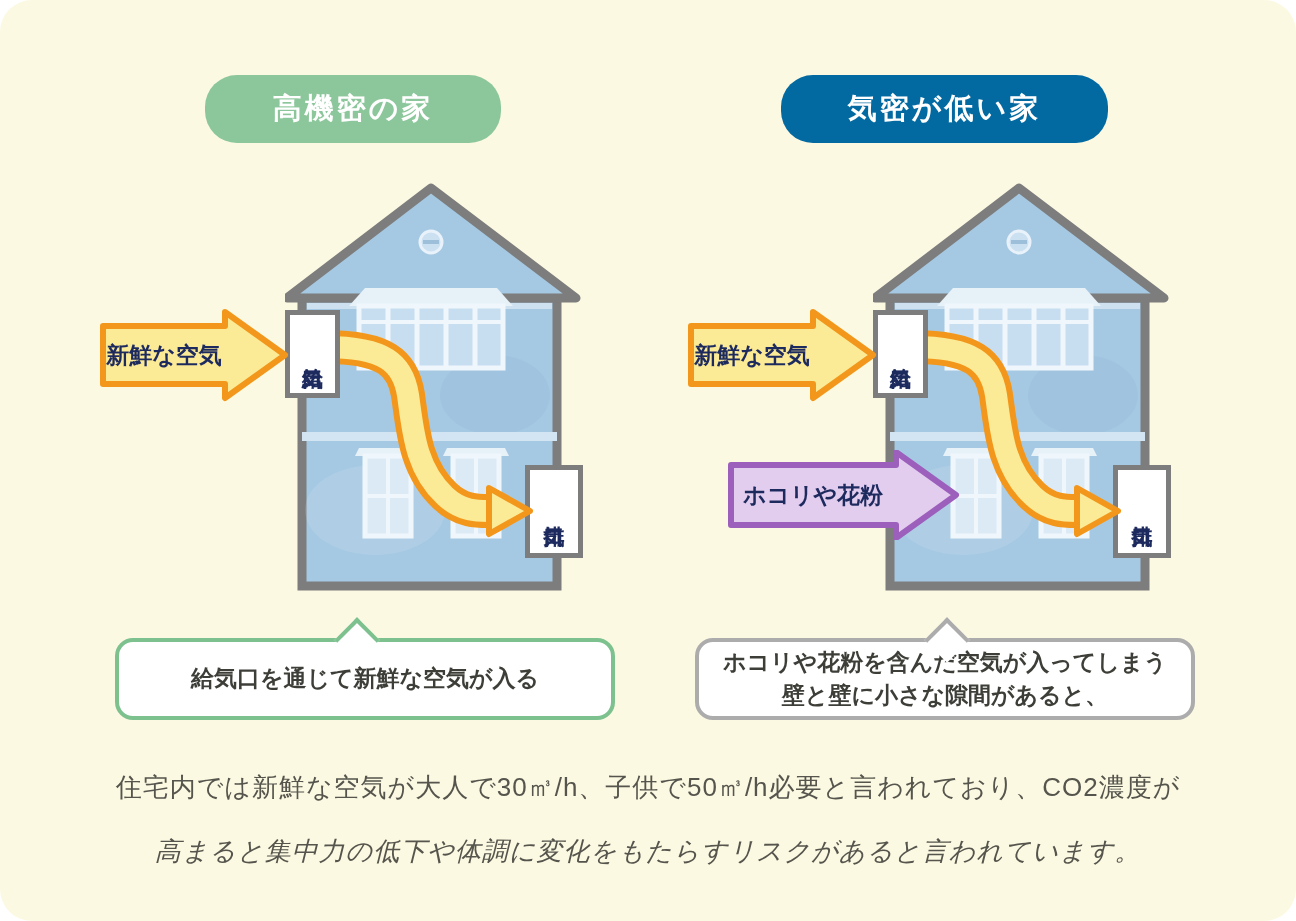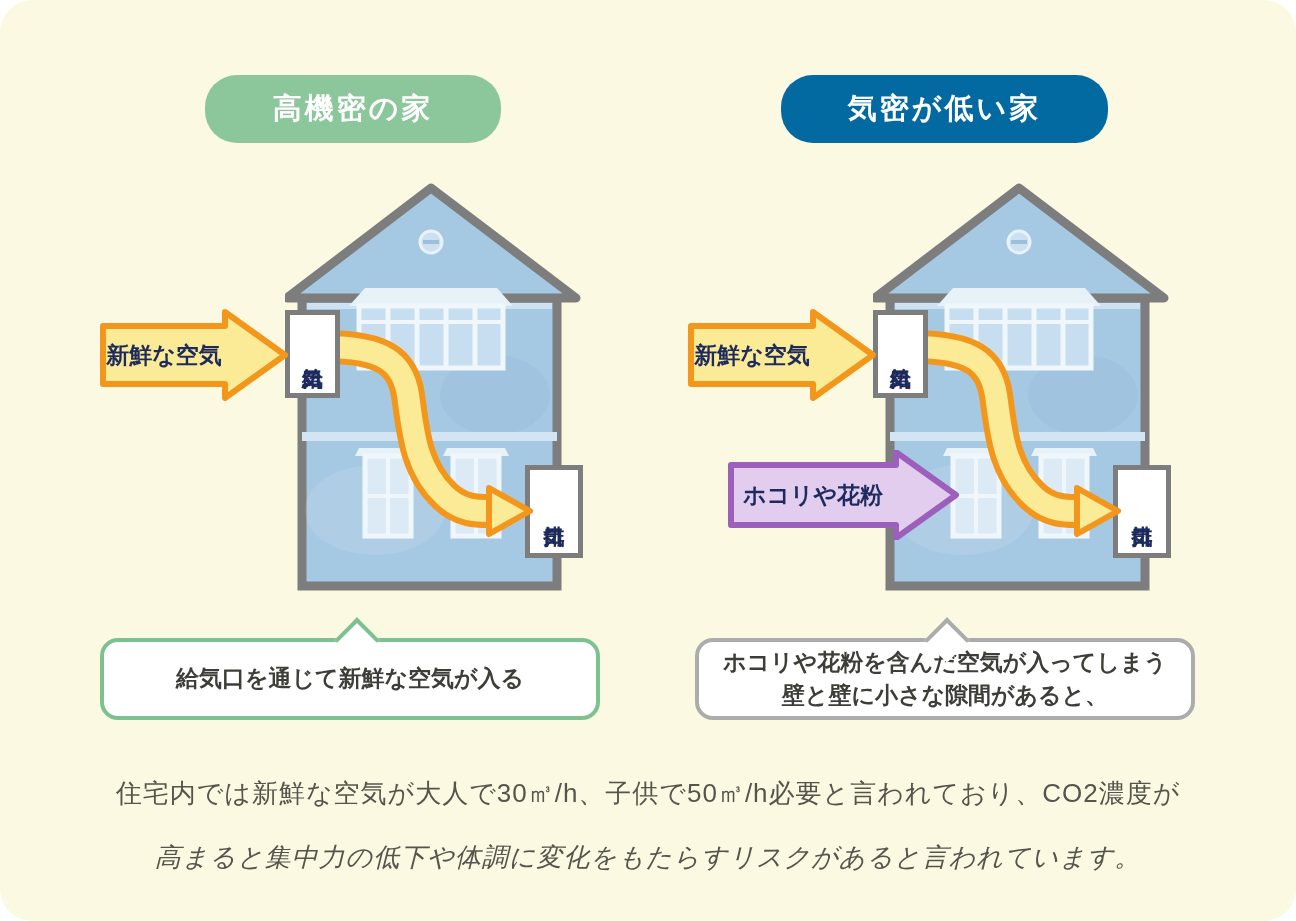--- a/index.html
+++ b/index.html
@@ -44,33 +44,33 @@
   #fresh-air-right{ left:688px; top:308px; }
   #dust-arrow     { left:728px; top:450px; }
 
   
   .caption{
     position:absolute; top:638px; width:500px; height:82px; box-sizing:border-box;
     background:#ffffff; border-radius:18px; z-index:1;
     display:flex; flex-direction:column; align-items:center; justify-content:center;
     text-align:center; font-weight:bold; font-size:23px; color:#3E3E39; line-height:1.45;
   }
-  .caption.green{ left:100px; border:4px solid #7CC18E; }
+  .caption.green{ left:115px; border:4px solid #7CC18E; }
   .caption.gray { left:695px; border:4px solid #ACACAC; }
   .notch{
     position:absolute; top:624px; width:28px; height:28px; background:#ffffff;
     transform:rotate(45deg); z-index:2;
   }
   .notch.green{ left:341px; border-top:4px solid #7CC18E; border-left:4px solid #7CC18E; }
   .notch.gray { left:931px; border-top:4px solid #ACACAC; border-left:4px solid #ACACAC; }
 
   
   .footer-line{
     position:absolute; left:0; width:100%; text-align:center;
-    font-size:26px; color:#55554D; letter-spacing:1px;margin-top:6px;
+    font-size:26px; color:#55554D; letter-spacing:1px;
   }
   #footer-1{ top:770px; } #footer-2{ top:834px;font-style:italic; }
 </style>
 </head>
 <body>
 
 <div class="canvas">
 
   <div class="badge green">高機密の家</div>
   <div class="badge gray">気密が低い家</div>

